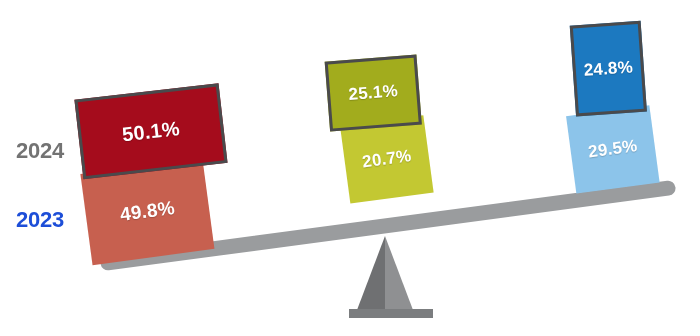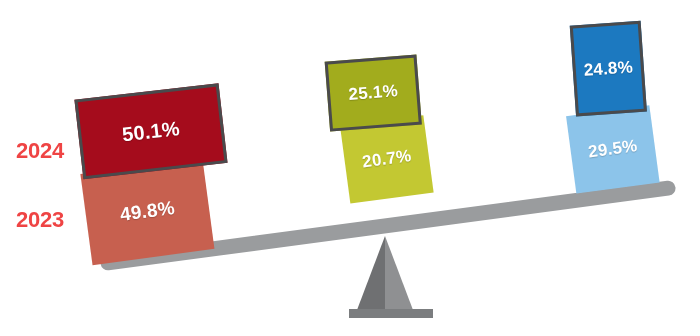--- a/index.html
+++ b/index.html
@@ -56,22 +56,22 @@
            font-size:17px;transform:rotate(-4.5deg);transform-origin:50% 100%;}
 
   
   .blu-bot{left:576px;top:110px;width:84px;height:78px;background:#8cc4ea;
            font-size:17px;transform:rotate(-7.6deg);transform-origin:50% 100%;}
   .blu-top{left:576px;top:23px;width:71px;height:91px;background:#1c79c0;
            font-size:17px;transform:rotate(-4deg);transform-origin:50% 100%;}
 
   
   .yr{position:absolute;font-weight:bold;font-size:22px;letter-spacing:-.2px;}
-  .yr-2024{left:16px;top:138px;color:#ef4444;}
-  .yr-2023{left:16px;top:207px;color:#ef4444;}
+  .yr-2024{left:16px;top:138px;color:#737373;}
+  .yr-2023{left:16px;top:207px;color:#1d4ed8;}
 </style>
 </head>
 <body>
 
 <div id="stage">
 
   <div class="yr yr-2024">2024</div>
   <div class="yr yr-2023">2023</div>
 
   <div class="fulcrum">

